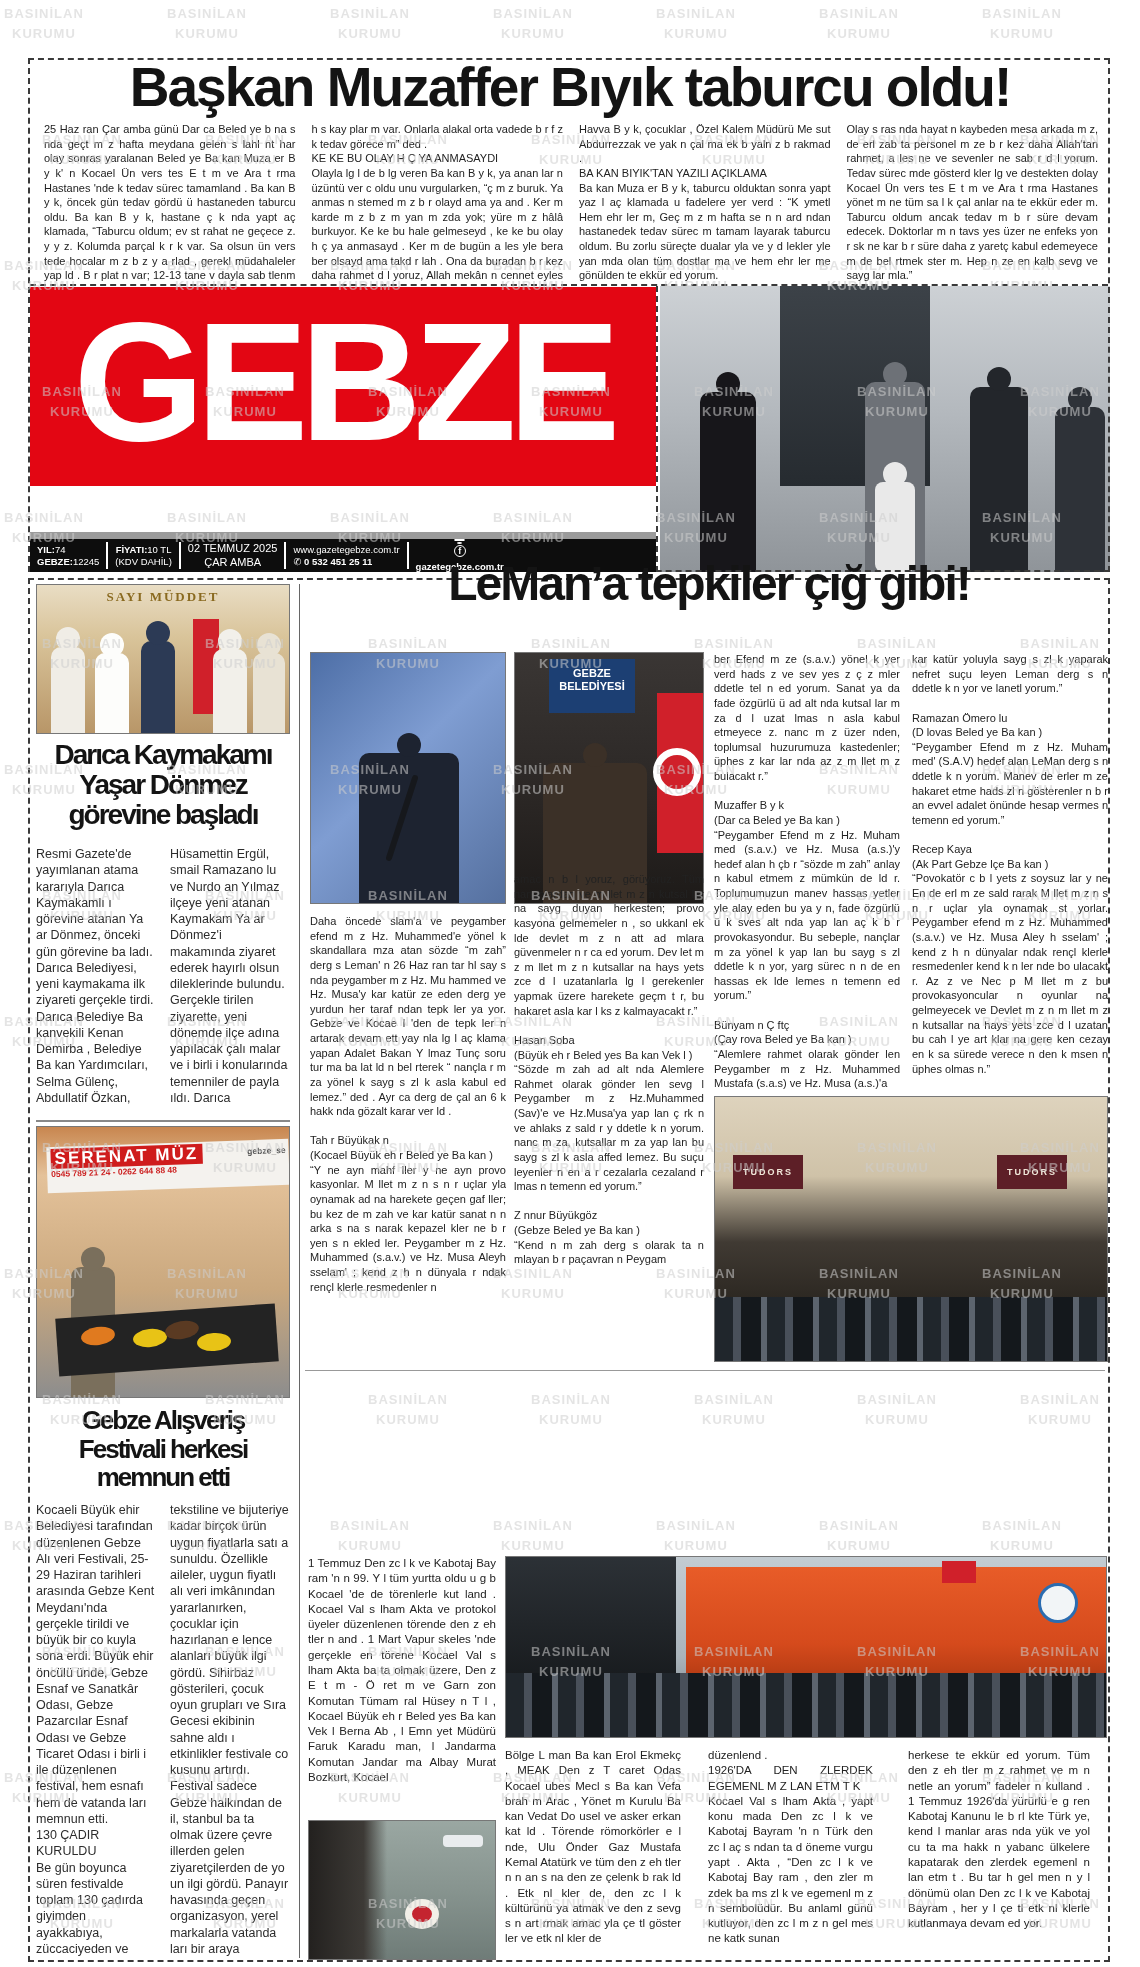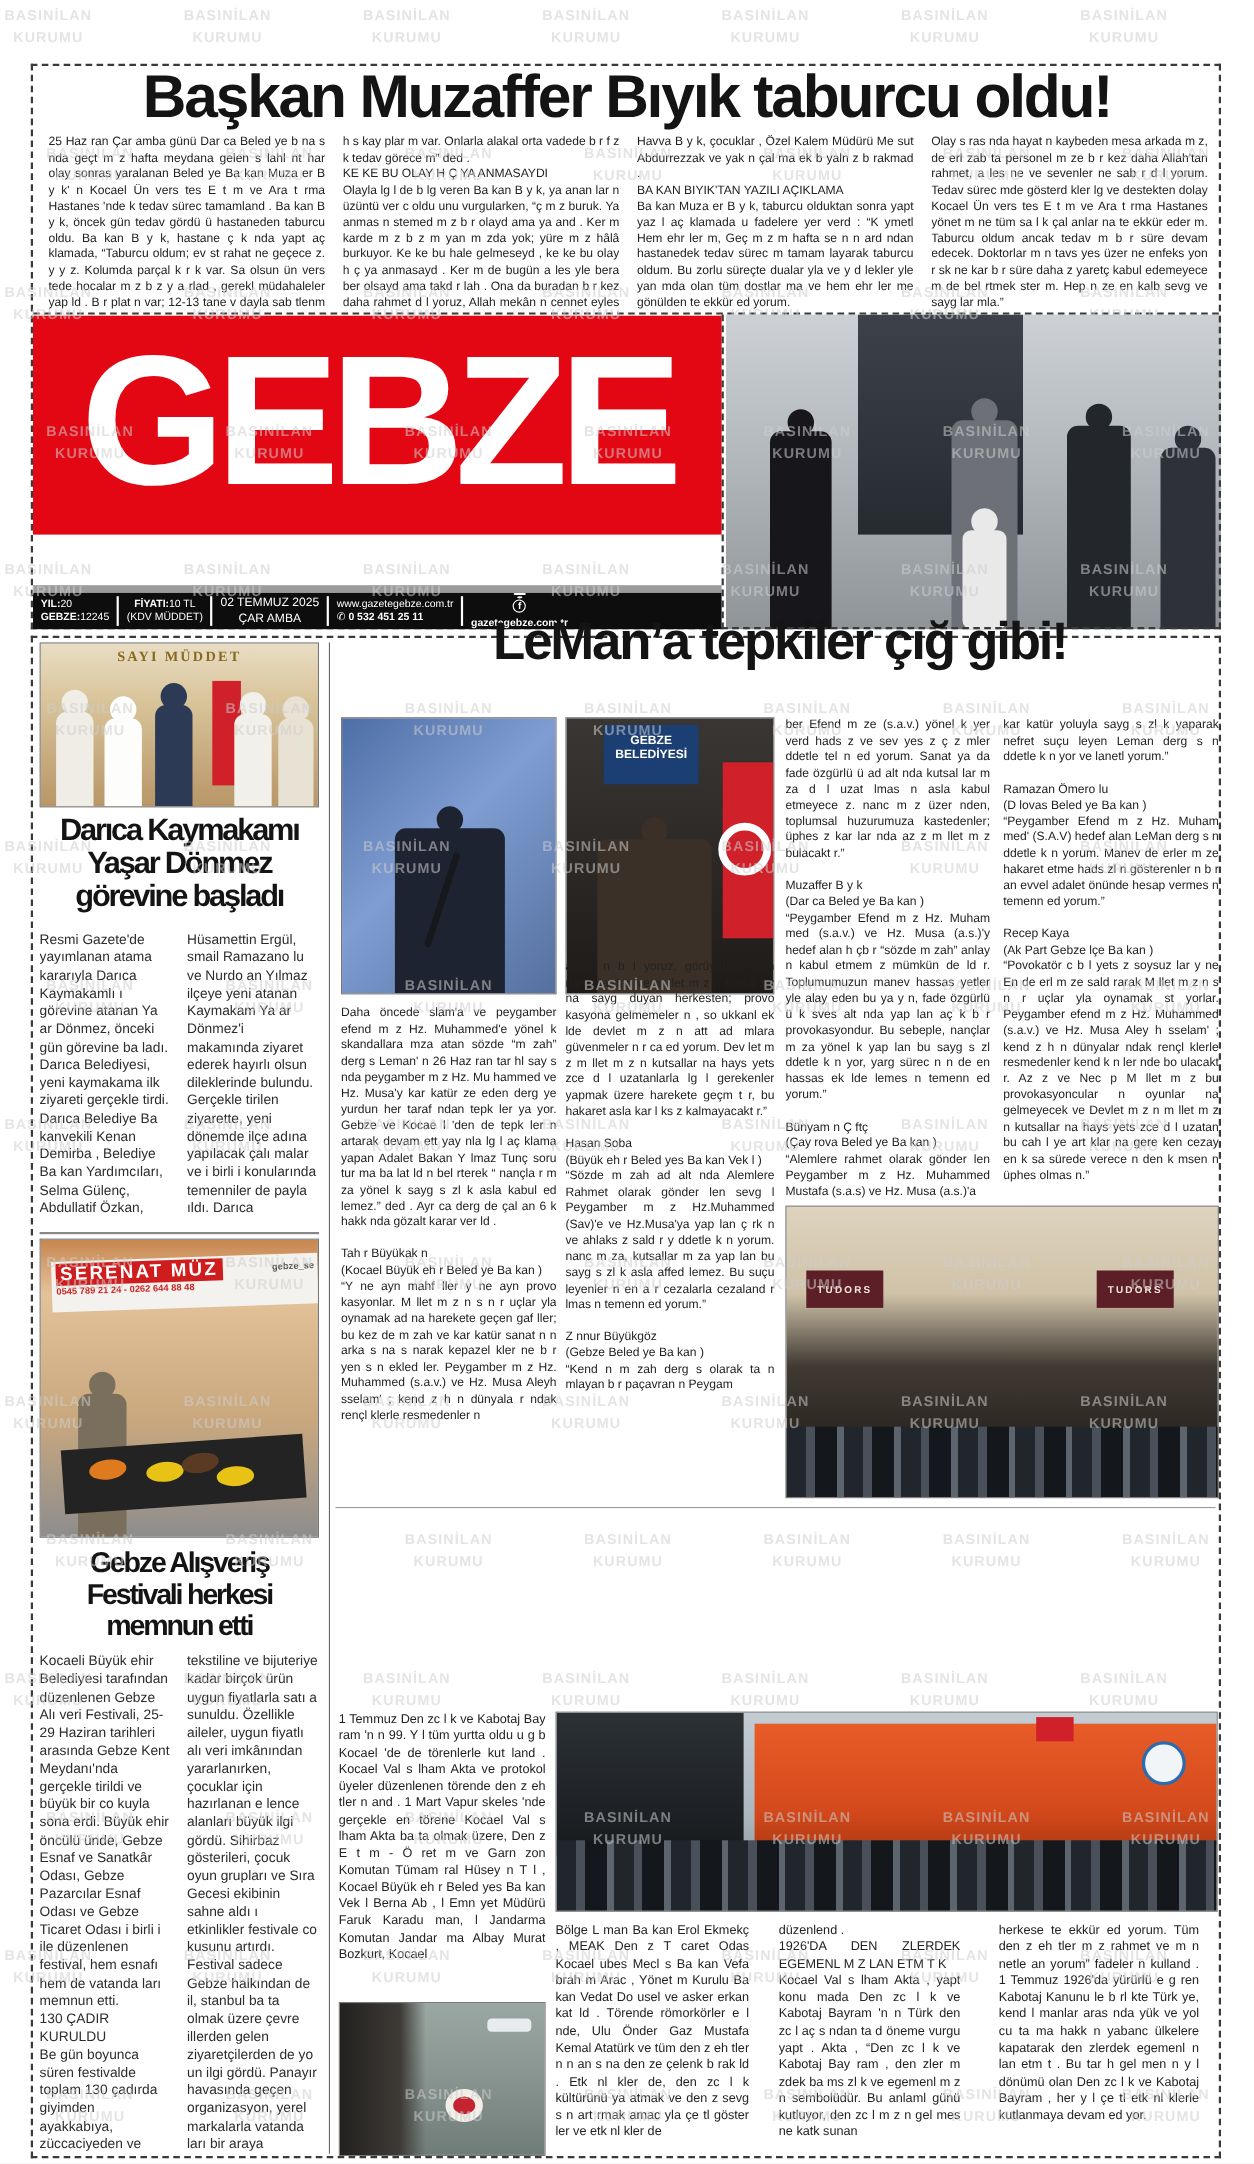--- a/index.html
+++ b/index.html
@@ -186,27 +186,27 @@
   <div class="vdash-top"></div>
 
   <div class="mast">
     <div class="mast-red">
       <span>GEBZE</span>
     </div>
   </div>
   <div class="gray-strip"></div>
   <div class="info-bar">
     <div class="ib-cell">
-      <div><span class="ib-b">YIL:</span><span>20</span></div>
+      <div><span class="ib-b">YIL:</span><span>74</span></div>
       <div><span class="ib-b">GEBZE:</span><span>12245</span></div>
     </div>
     <div class="ib-div"></div>
     <div class="ib-cell" style="text-align:center">
       <div><span class="ib-b">FİYATI:</span><span>10 TL</span></div>
-      <div>(KDV MÜDDET)</div>
+      <div>(KDV DAHİL)</div>
     </div>
     <div class="ib-div"></div>
     <div class="ib-cell" style="text-align:center; font-size:11px;">
       <div>02 TEMMUZ 2025</div>
       <div>ÇAR AMBA</div>
     </div>
     <div class="ib-div"></div>
     <div class="ib-cell">
       <div>www.gazetegebze.com.tr</div>
       <div><span>✆ </span><span class="ib-b">0 532 451 25 11</span></div>

